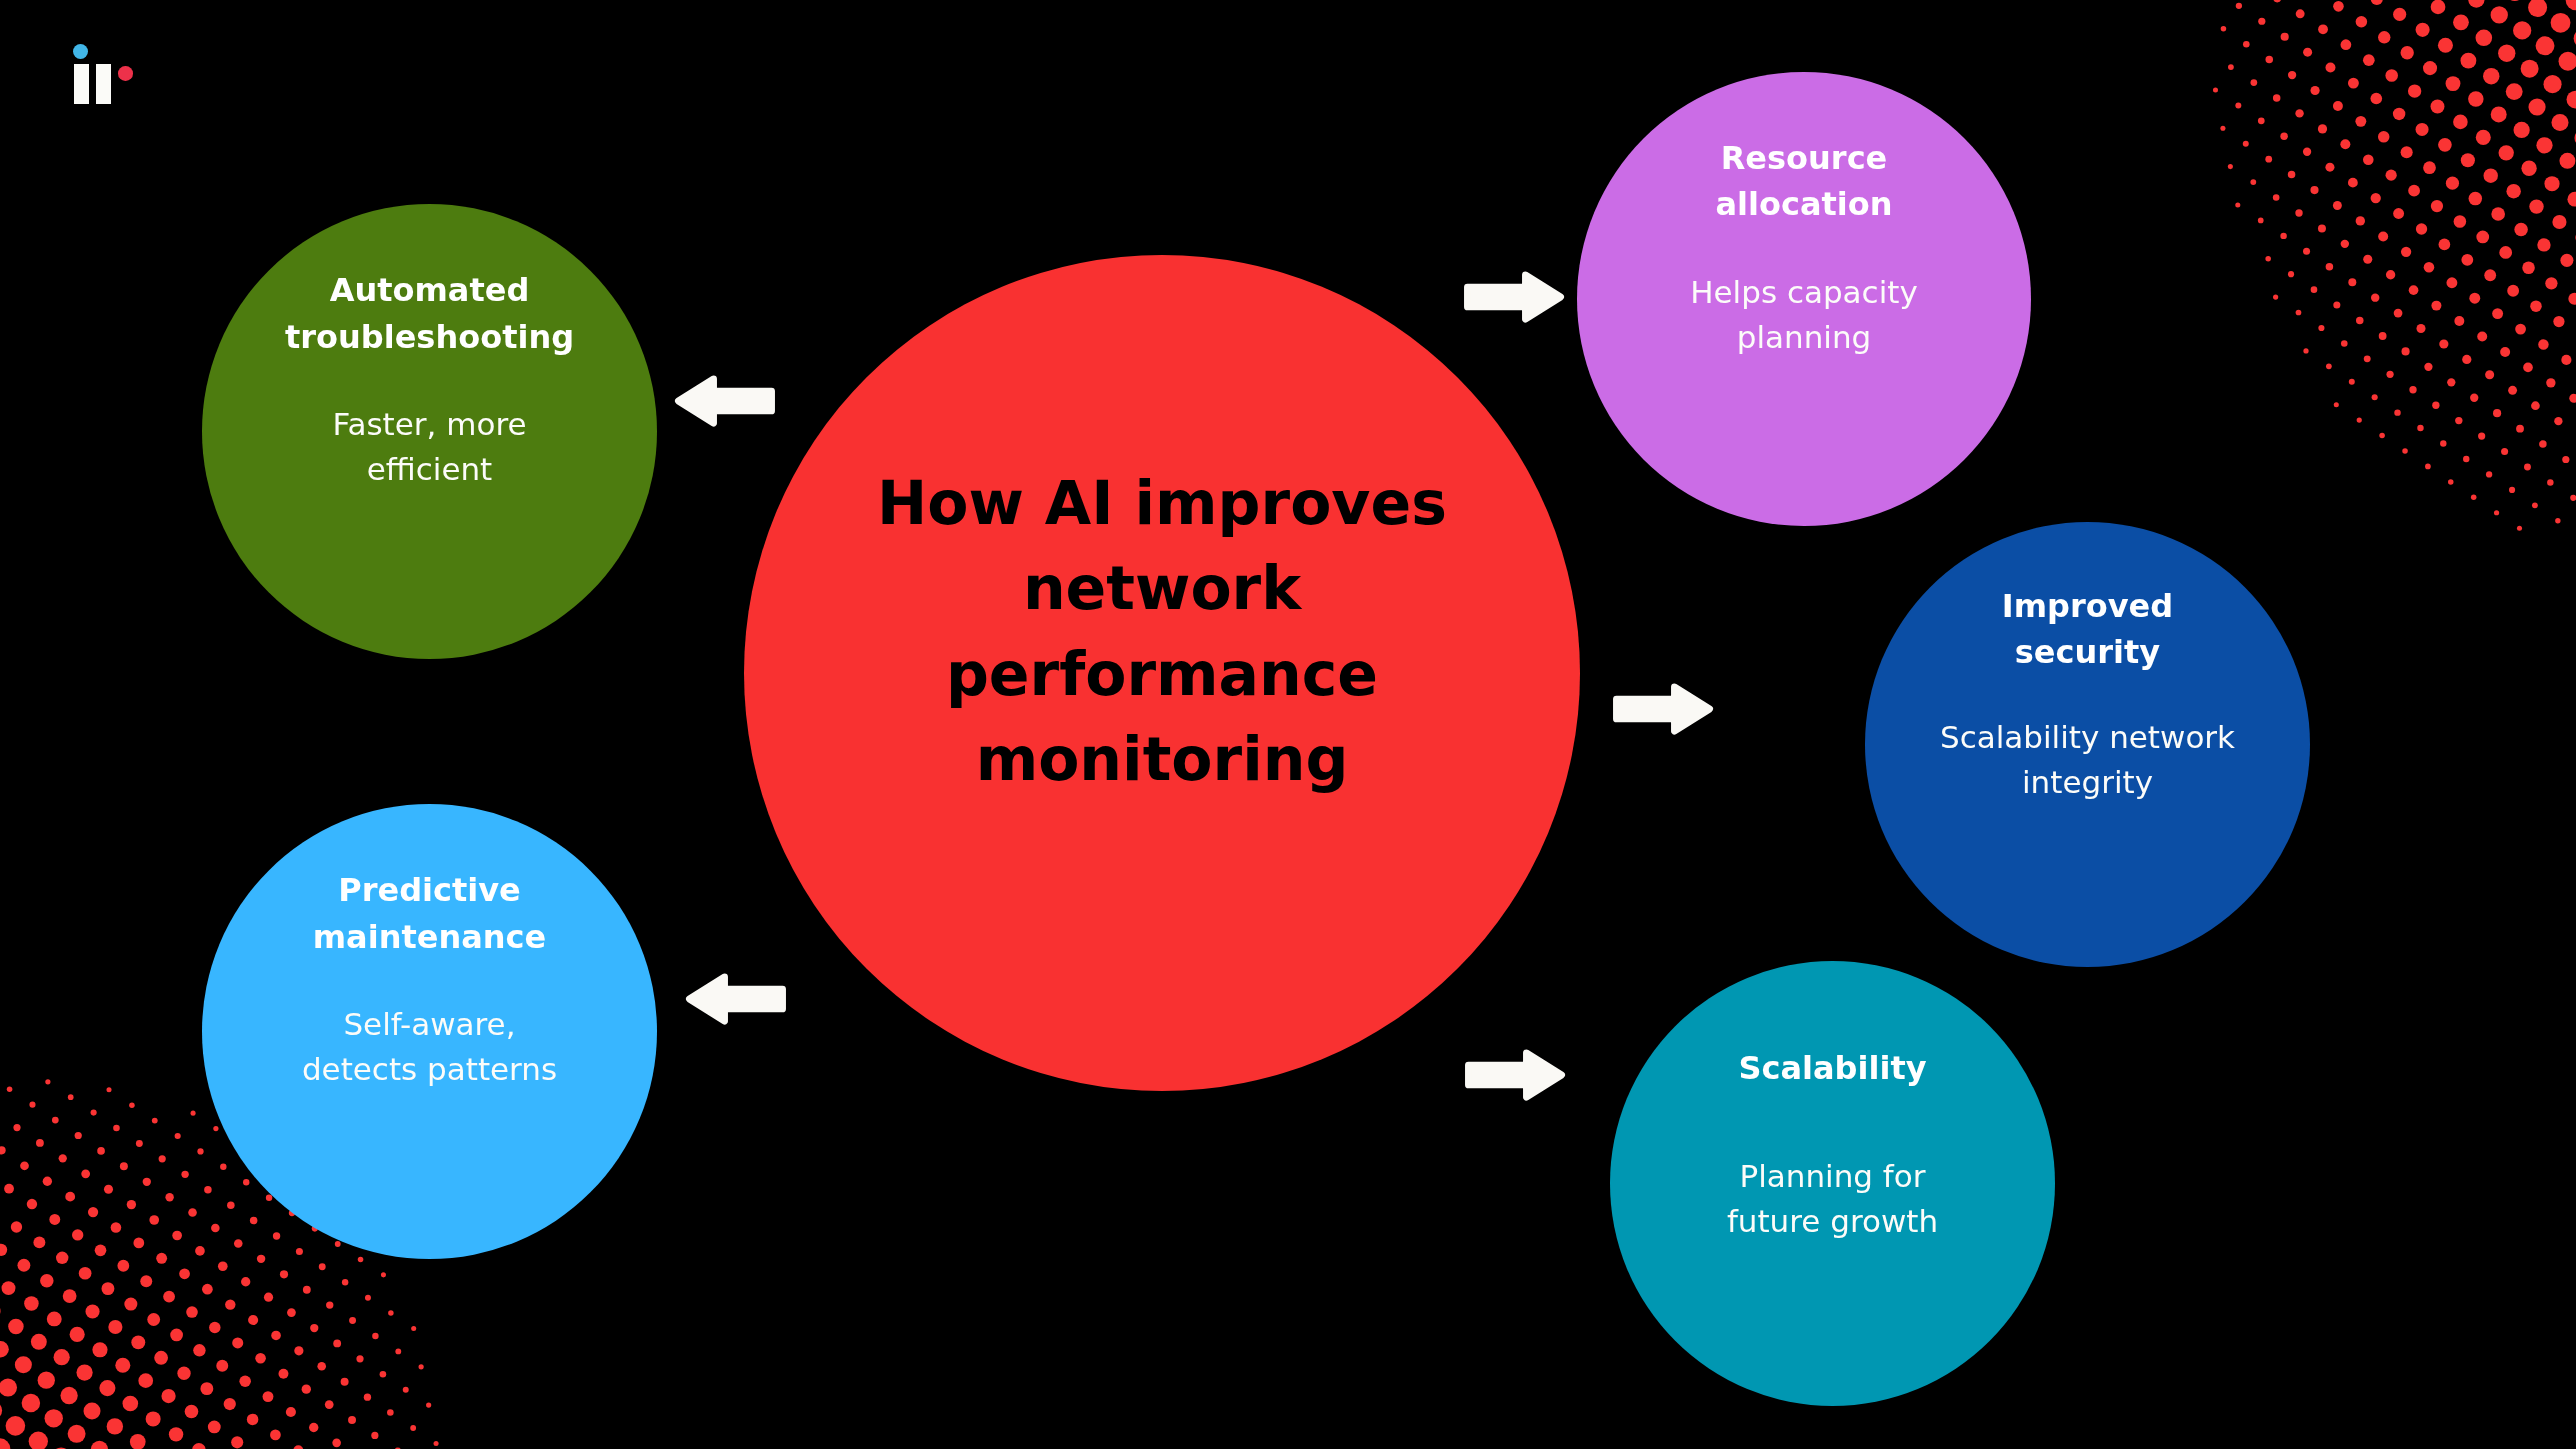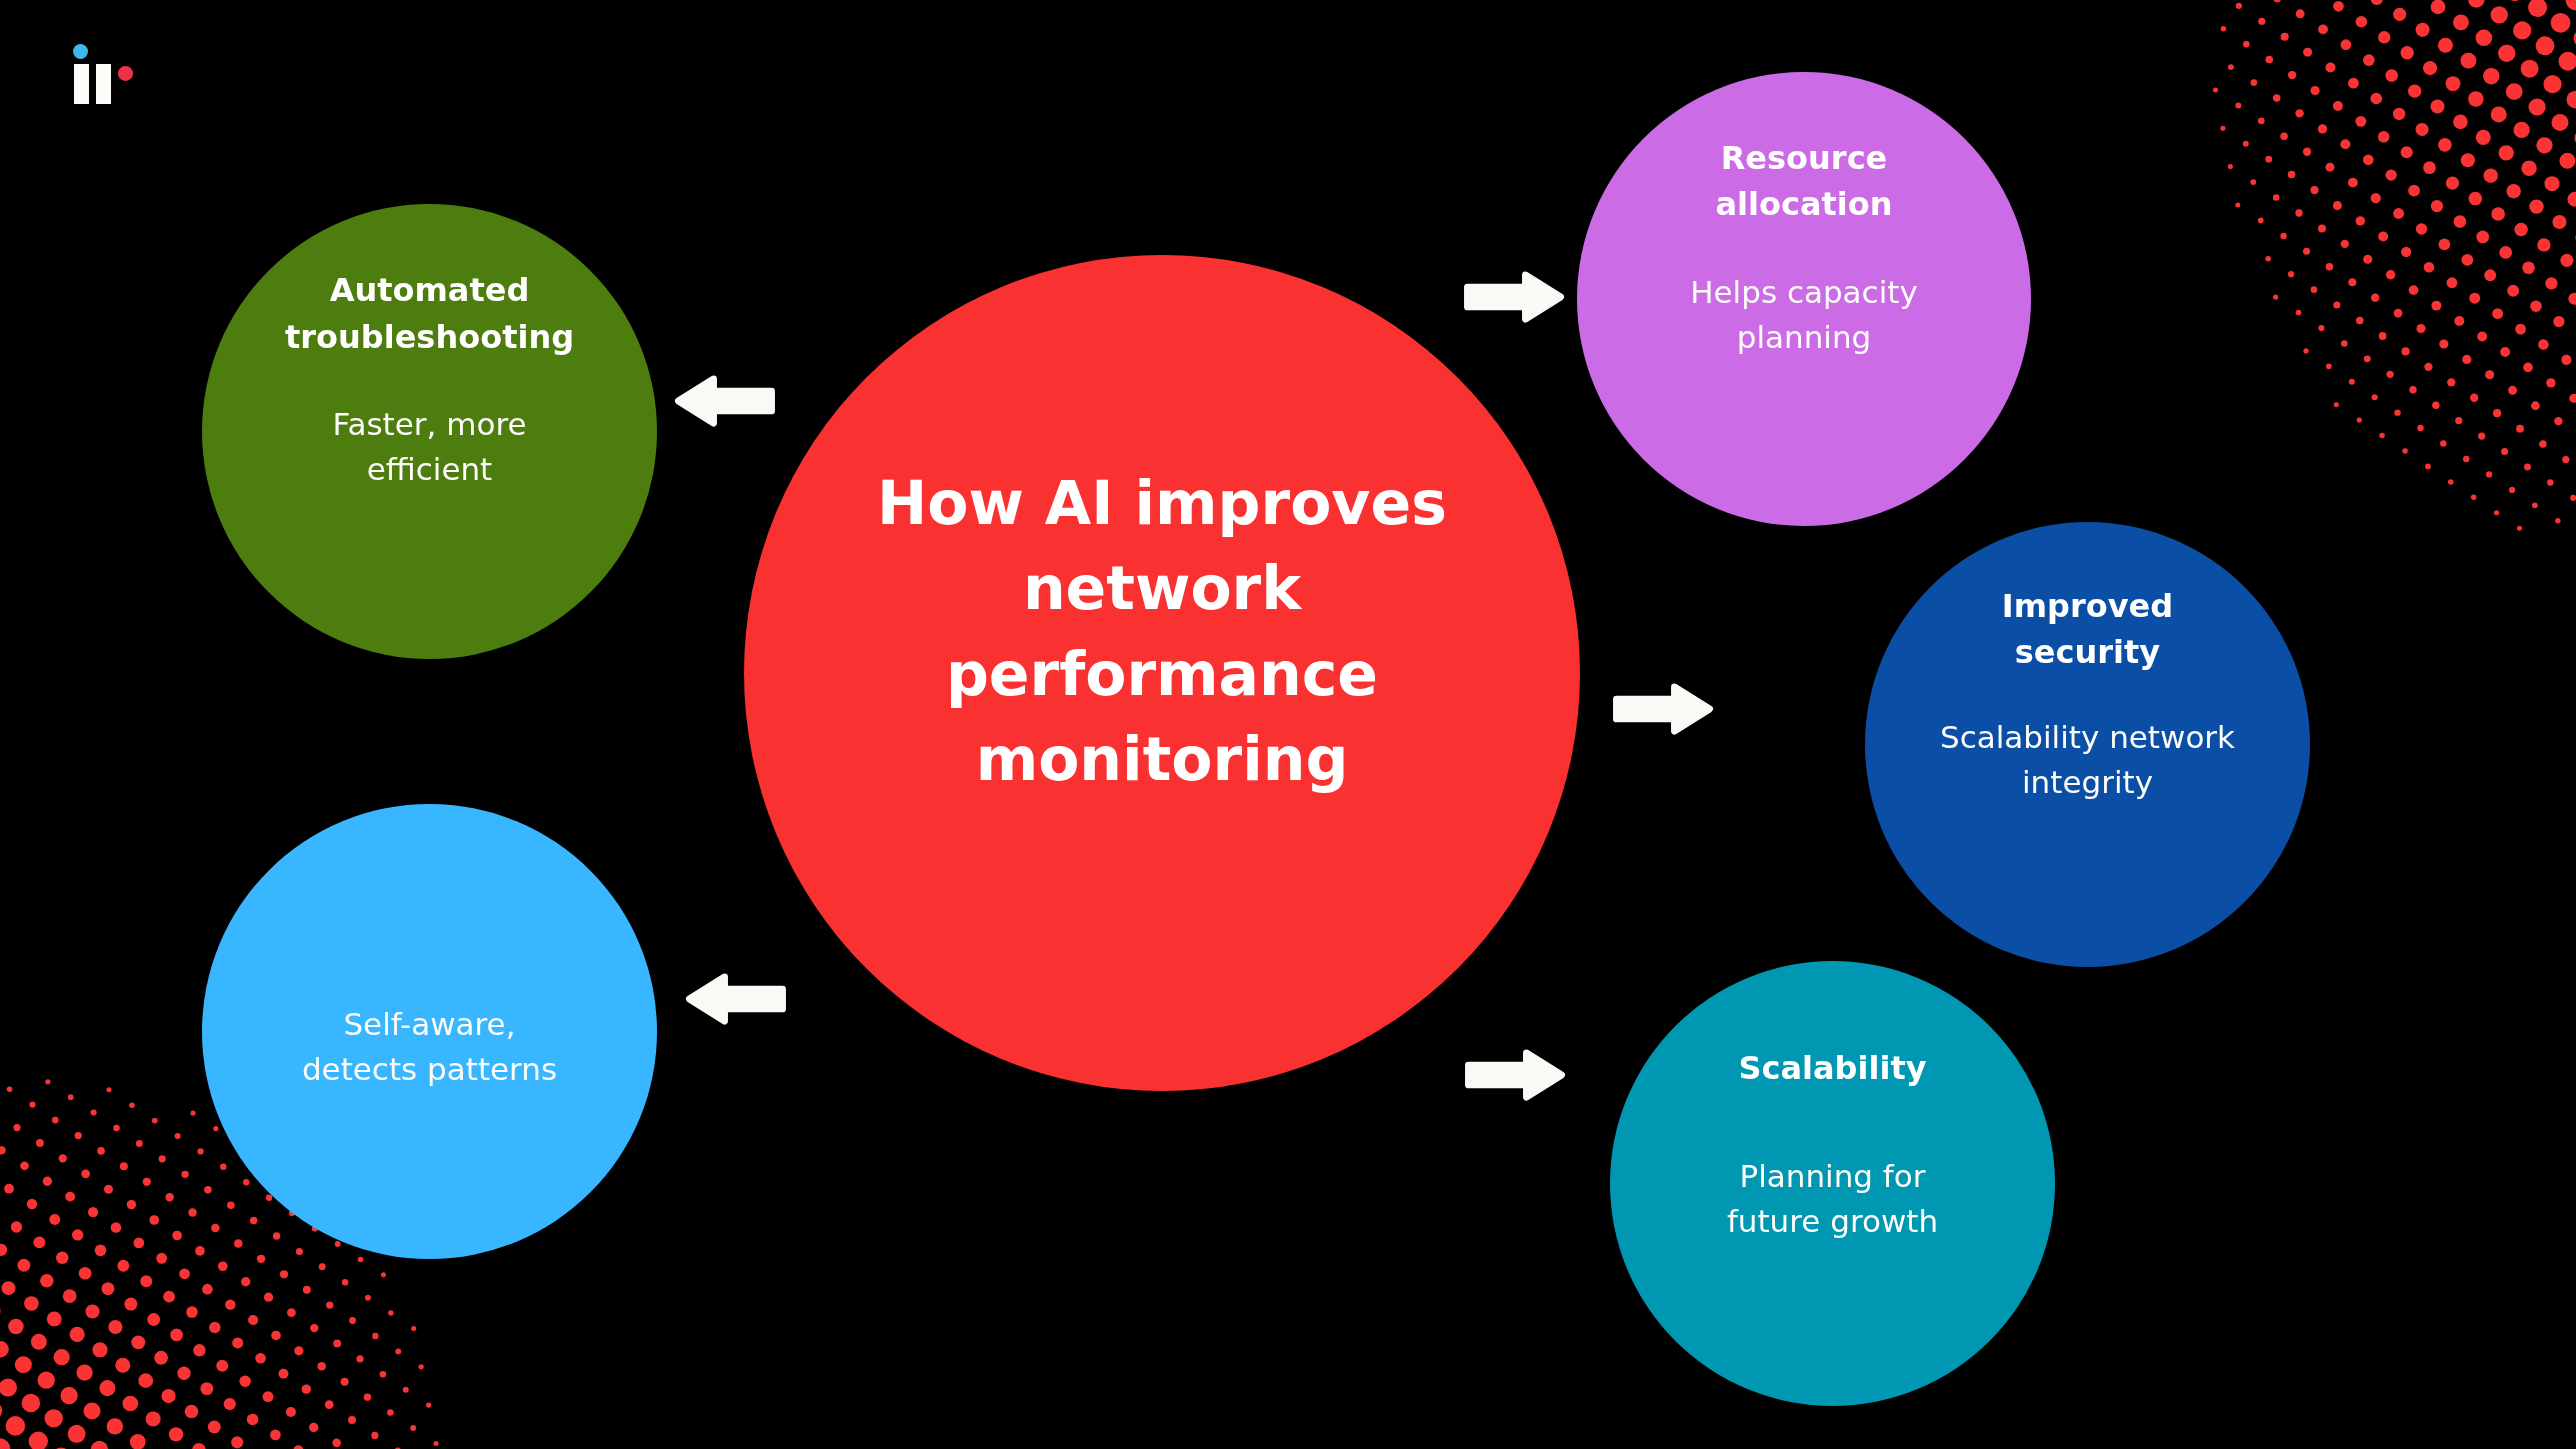--- a/index.html
+++ b/index.html
@@ -5,21 +5,21 @@
   html,body{margin:0;padding:0;background:#000;}
   #canvas{
     position:relative;width:2576px;height:1449px;overflow:hidden;
     background:#000000;font-family:"DejaVu Sans",sans-serif;
   }
   .circle{position:absolute;border-radius:50%;}
   
   #center-circle{left:744px;top:255px;width:836px;height:836px;}
   .center-title{
     position:absolute;left:5%;right:5%;top:45%;transform:translateY(-50%);
-    text-align:center;color:#ffffff;font-size:60px;font-weight:700;line-height:1.42;
+    text-align:center;color:#000000;font-size:60px;font-weight:700;line-height:1.42;
   }
   
   #sat-automated  {left:202px; top:204px; width:455px;height:455px;}
   #sat-predictive {left:202px; top:804px;width:455px;height:455px;}
   #sat-resource   {left:1577px;top:72px;  width:454px;height:454px;}
   #sat-security   {left:1865px;top:522px; width:445px;height:445px;}
   #sat-scalability{left:1610px;top:961px;width:445px;height:445px;}
   .sat-heading{
     position:absolute;left:4%;right:4%;top:24%;transform:translateY(-50%);
     text-align:center;color:#FFFFFF;font-weight:700;font-size:32px;line-height:1.45;
@@ -505,20 +505,24 @@
         <div>Automated</div>
         <div>troubleshooting</div>
       </div>
     <div class="sat-body">
         <div>Faster, more</div>
         <div>efficient</div>
       </div>
   </div>
 
   <div id="sat-predictive" class="circle" style="background-color: rgb(56, 182, 255);">
+    <div class="sat-heading">
+        <div>Predictive</div>
+        <div>maintenance</div>
+      </div>
     <div class="sat-body">
         <div>Self-aware,</div>
         <div>detects patterns</div>
       </div>
   </div>
 
   <div id="sat-resource" class="circle" style="background-color: rgb(203, 108, 230); text-decoration: underline;">
     <div class="sat-heading">
         <div>Resource</div>
         <div>allocation</div>

